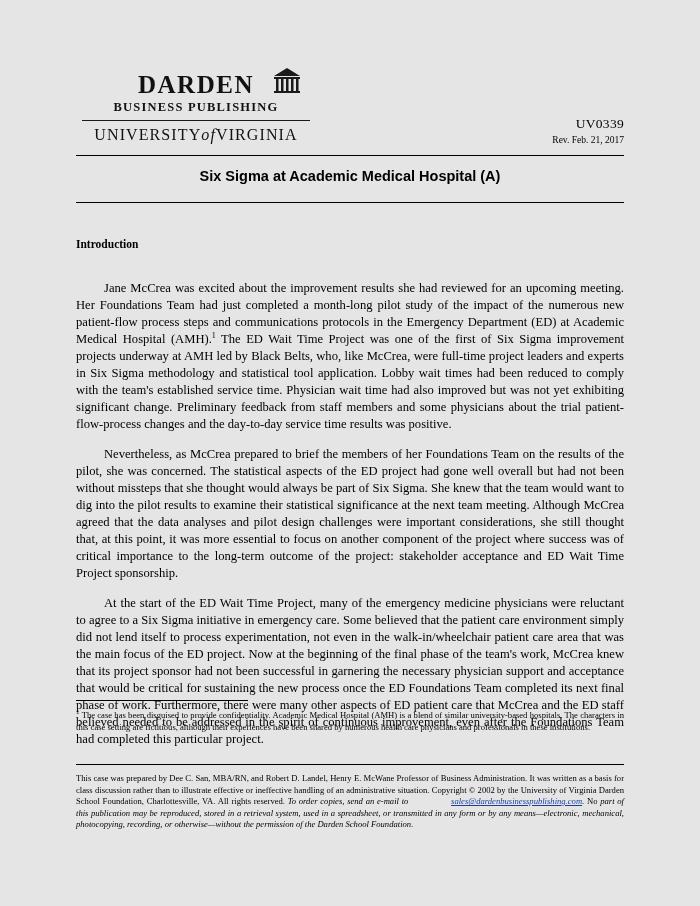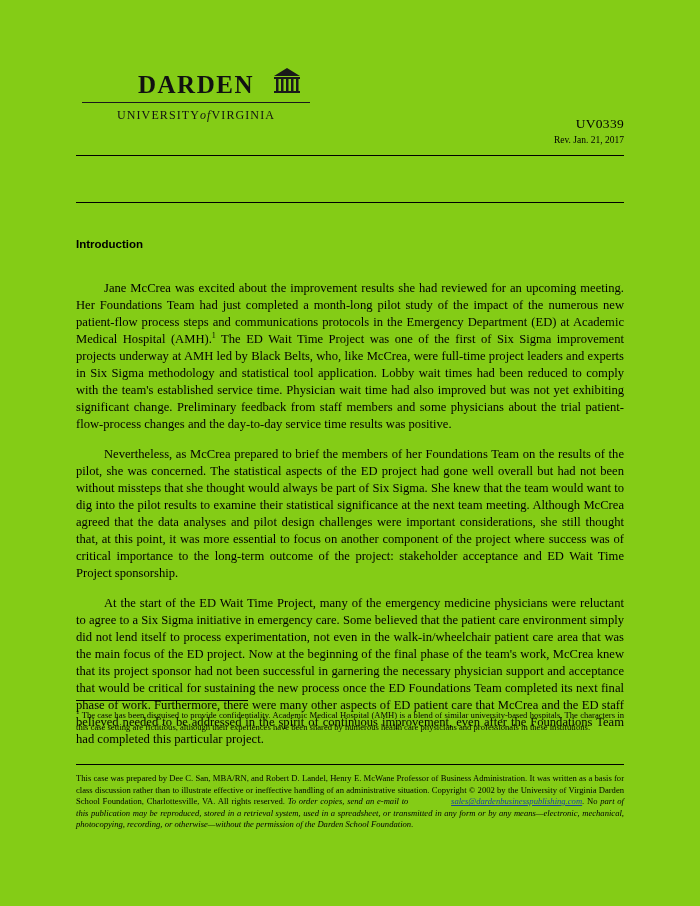--- a/index.html
+++ b/index.html
@@ -3,21 +3,21 @@
 <meta charset="utf-8">
 <style>
   html, body {
     margin: 0;
     padding: 0;
     background: #b8b8b8;
   }
   .page {
     width: 700px;
     height: 906px;
-    background: #84cc16;
+    background: #e5e5e5;
     position: relative;
     box-sizing: border-box;
     font-family: "Liberation Serif", serif;
     color: #000000;
     overflow: hidden;
   }
   .content {
     position: absolute;
     left: 76px;
     top: 0;
@@ -55,21 +55,21 @@
     font-weight: bold;
     margin-top: 3px;
     color: #111;
   }
   .logo-rule {
     border-top: 1px solid #1a1a1a;
     margin: 5px 6px 5px 6px;
   }
   .logo-uva {
     font-family: "Liberation Serif", serif;
-    font-size: 12px;
+    font-size: 16px;
     letter-spacing: 1.1px;
     color: #111;
   }
   .logo-uva i { font-style: italic; }
   .col-emblem {
     position: absolute;
     left: 196px;
     top: -4px;
     width: 30px;
     height: 26px;
@@ -114,21 +114,21 @@
     top: 202px;
     width: 548px;
     border-top: 1px solid #000;
   }
 
   
   .section-head {
     position: absolute;
     left: 0;
     top: 238px;
-    font-family: Liberation Sans, sans-serif;
+    font-family: Liberation Serif, serif;
     font-weight: bold;
     font-size: 11.5px;
   }
   .body-text {
     position: absolute;
     left: 0;
     top: 280px;
     width: 548px;
     font-size: 12.6px;
     line-height: 1.35;
@@ -194,40 +194,42 @@
 </style>
 </head>
 <body>
 
 <div class="page">
   <div class="content">
 
     <div class="header">
       <div class="logo">
         <div class="logo-darden">DARDEN</div>
+        <div class="logo-bp">BUSINESS PUBLISHING</div>
         <div class="logo-rule"></div>
         <div class="logo-uva"><span>UNIVERSITY</span><i>of</i><span>VIRGINIA</span></div>
       </div>
       <svg class="col-emblem" viewBox="0 0 30 26">
         <rect x="2" y="9" width="26" height="2" fill="#1a1a1a"></rect>
         <polygon points="15,0 2,8 28,8" fill="#1a1a1a"></polygon>
         <rect x="4" y="11" width="2.5" height="12" fill="#1a1a1a"></rect>
         <rect x="9" y="11" width="2.5" height="12" fill="#1a1a1a"></rect>
         <rect x="14" y="11" width="2.5" height="12" fill="#1a1a1a"></rect>
         <rect x="19" y="11" width="2.5" height="12" fill="#1a1a1a"></rect>
         <rect x="24" y="11" width="2.5" height="12" fill="#1a1a1a"></rect>
         <rect x="2" y="23" width="26" height="2" fill="#1a1a1a"></rect>
       </svg>
       <div class="doc-id">
         <div class="num">UV0339</div>
-        <div class="rev">Rev. Jan. 21, 2017</div>
+        <div class="rev">Rev. Feb. 21, 2017</div>
       </div>
     </div>
 
     <div class="rule-top"></div>
+    <div class="doc-title">Six Sigma at Academic Medical Hospital (A)</div>
     <div class="rule-bottom"></div>
 
     <div class="section-head">Introduction</div>
 
     <div class="body-text">
       <p><span>Jane McCrea was excited about the improvement results she had reviewed for an upcoming meeting. Her Foundations Team had just completed a month-long pilot study of the impact of the numerous new patient-flow process steps and communications protocols in the Emergency Department (ED) at Academic Medical Hospital (AMH).</span><sup>1</sup> <span>The ED Wait Time Project was one of the first of Six Sigma improvement projects underway at AMH led by Black Belts, who, like McCrea, were full-time project leaders and experts in Six Sigma methodology and statistical tool application. Lobby wait times had been reduced to comply with the team's established service time. Physician wait time had also improved but was not yet exhibiting significant change. Preliminary feedback from staff members and some physicians about the trial patient-flow-process changes and the day-to-day service time results was positive.</span></p>
       <p>Nevertheless, as McCrea prepared to brief the members of her Foundations Team on the results of the pilot, she was concerned. The statistical aspects of the ED project had gone well overall but had not been without missteps that she thought would always be part of Six Sigma. She knew that the team would want to dig into the pilot results to examine their statistical significance at the next team meeting. Although McCrea agreed that the data analyses and pilot design challenges were important considerations, she still thought that, at this point, it was more essential to focus on another component of the project where success was of critical importance to the long-term outcome of the project: stakeholder acceptance and ED Wait Time Project sponsorship.</p>
       <p>At the start of the ED Wait Time Project, many of the emergency medicine physicians were reluctant to agree to a Six Sigma initiative in emergency care. Some believed that the patient care environment simply did not lend itself to process experimentation, not even in the walk-in/wheelchair patient care area that was the main focus of the ED project. Now at the beginning of the final phase of the team's work, McCrea knew that its project sponsor had not been successful in garnering the necessary physician support and acceptance that would be critical for sustaining the new process once the ED Foundations Team completed its next final phase of work. Furthermore, there were many other aspects of ED patient care that McCrea and the ED staff believed needed to be addressed in the spirit of continuous improvement, even after the Foundations Team had completed this particular project.</p>
     </div>
 

